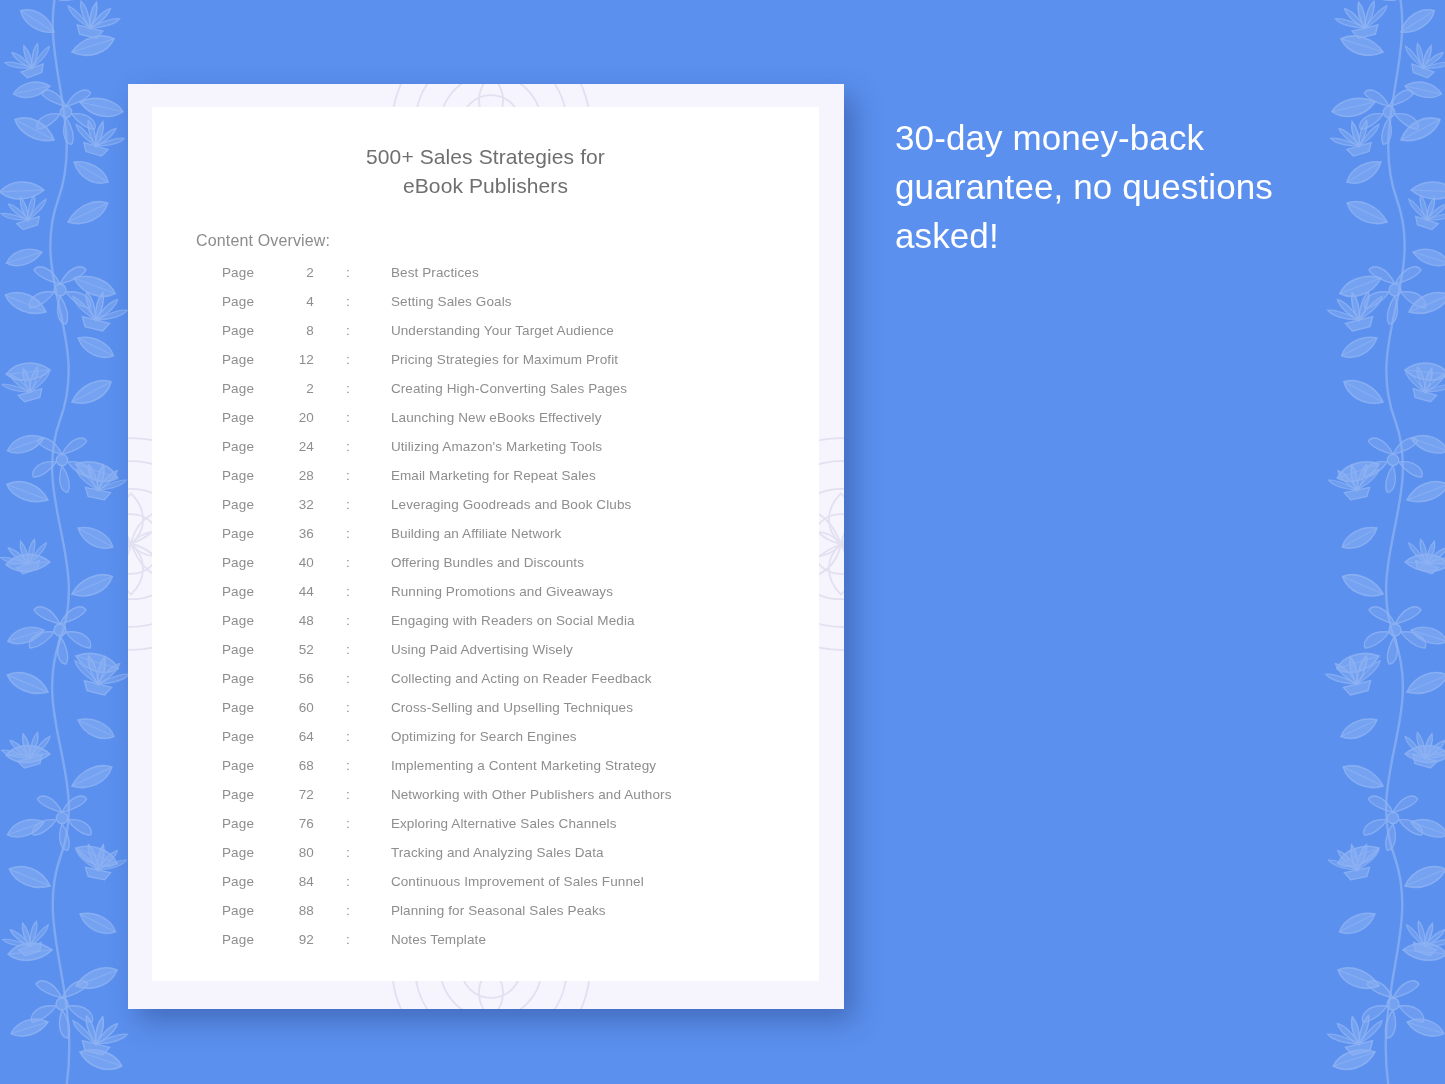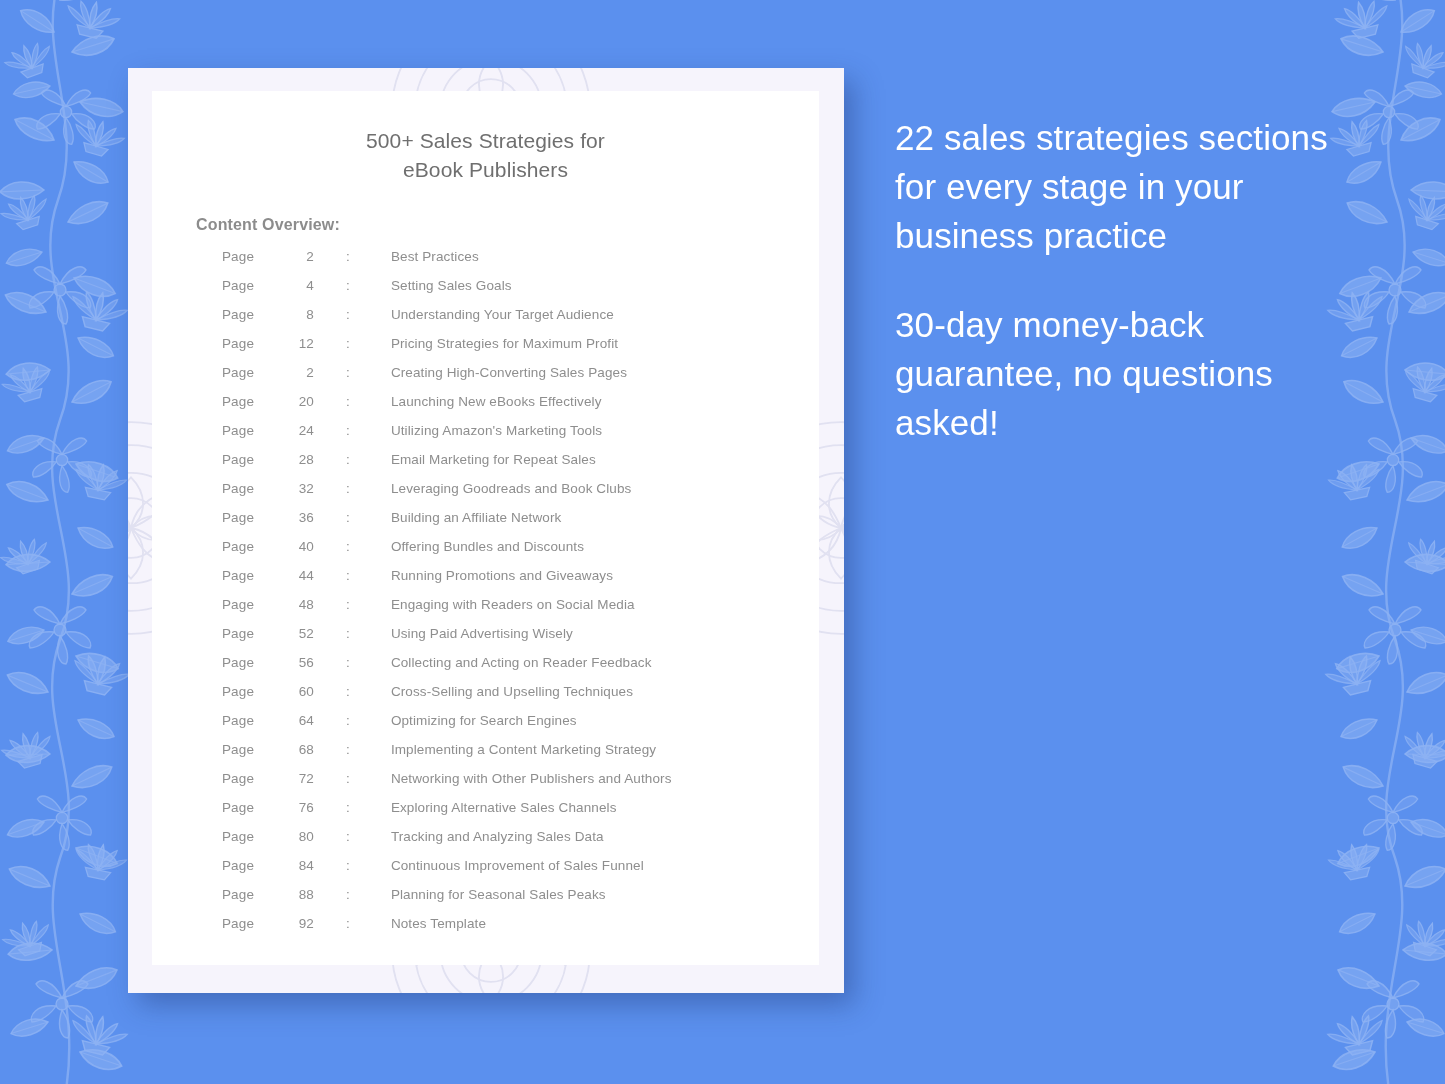--- a/index.html
+++ b/index.html
@@ -34,21 +34,21 @@
     pointer-events: none;
   }
   .vine svg { display: block; width: 100%; height: 100%; }
   .vine-left  { left: -8px; }
   .vine-right { right: -18px; transform: scaleX(-1); }
 
   
   .card-shadow {
     position: absolute;
     left: 128px;
-    top: 68px;
+    top: 84px;
     width: 716px;
     height: 925px;
     background: #f6f4fc;
     box-shadow: 10px 12px 26px rgba(26, 50, 110, 0.38);
     padding-left: 44px;
   }
 
   
   .card-watermark {
     position: absolute;
@@ -84,21 +84,21 @@
     letter-spacing: 0.1px;
     padding: 0 40px;
   }
   .page-title .t-line { display: block; }
 
   .overview-label {
     margin-top: 32px;
     margin-left: 44px;
     font-size: 16px;
     color: #8c8c8c;
-    font-weight: 700;
+    font-weight: 400;
     letter-spacing: 0.15px;
   }
 
   .toc {
     margin-top: 15px;
     margin-left: 70px;
     list-style: none;
   }
   .toc-row {
     display: flex;
@@ -536,17 +536,16 @@
             <span class="toc-page">Page</span>
             <span class="toc-num">92</span>
             <span class="toc-colon">:</span>
             <span class="toc-title">Notes Template</span>
           </li>
         </ul>
     </div>
   </div>
 
   <div class="copy" id="copy-column">
-      <p class="copy-block">22 sales strategies sections for every stage in your business practice</p>
       <p class="copy-block">30-day money-back guarantee, no questions asked!</p>
     </div>
 
 </div>
 
 </body></html>

